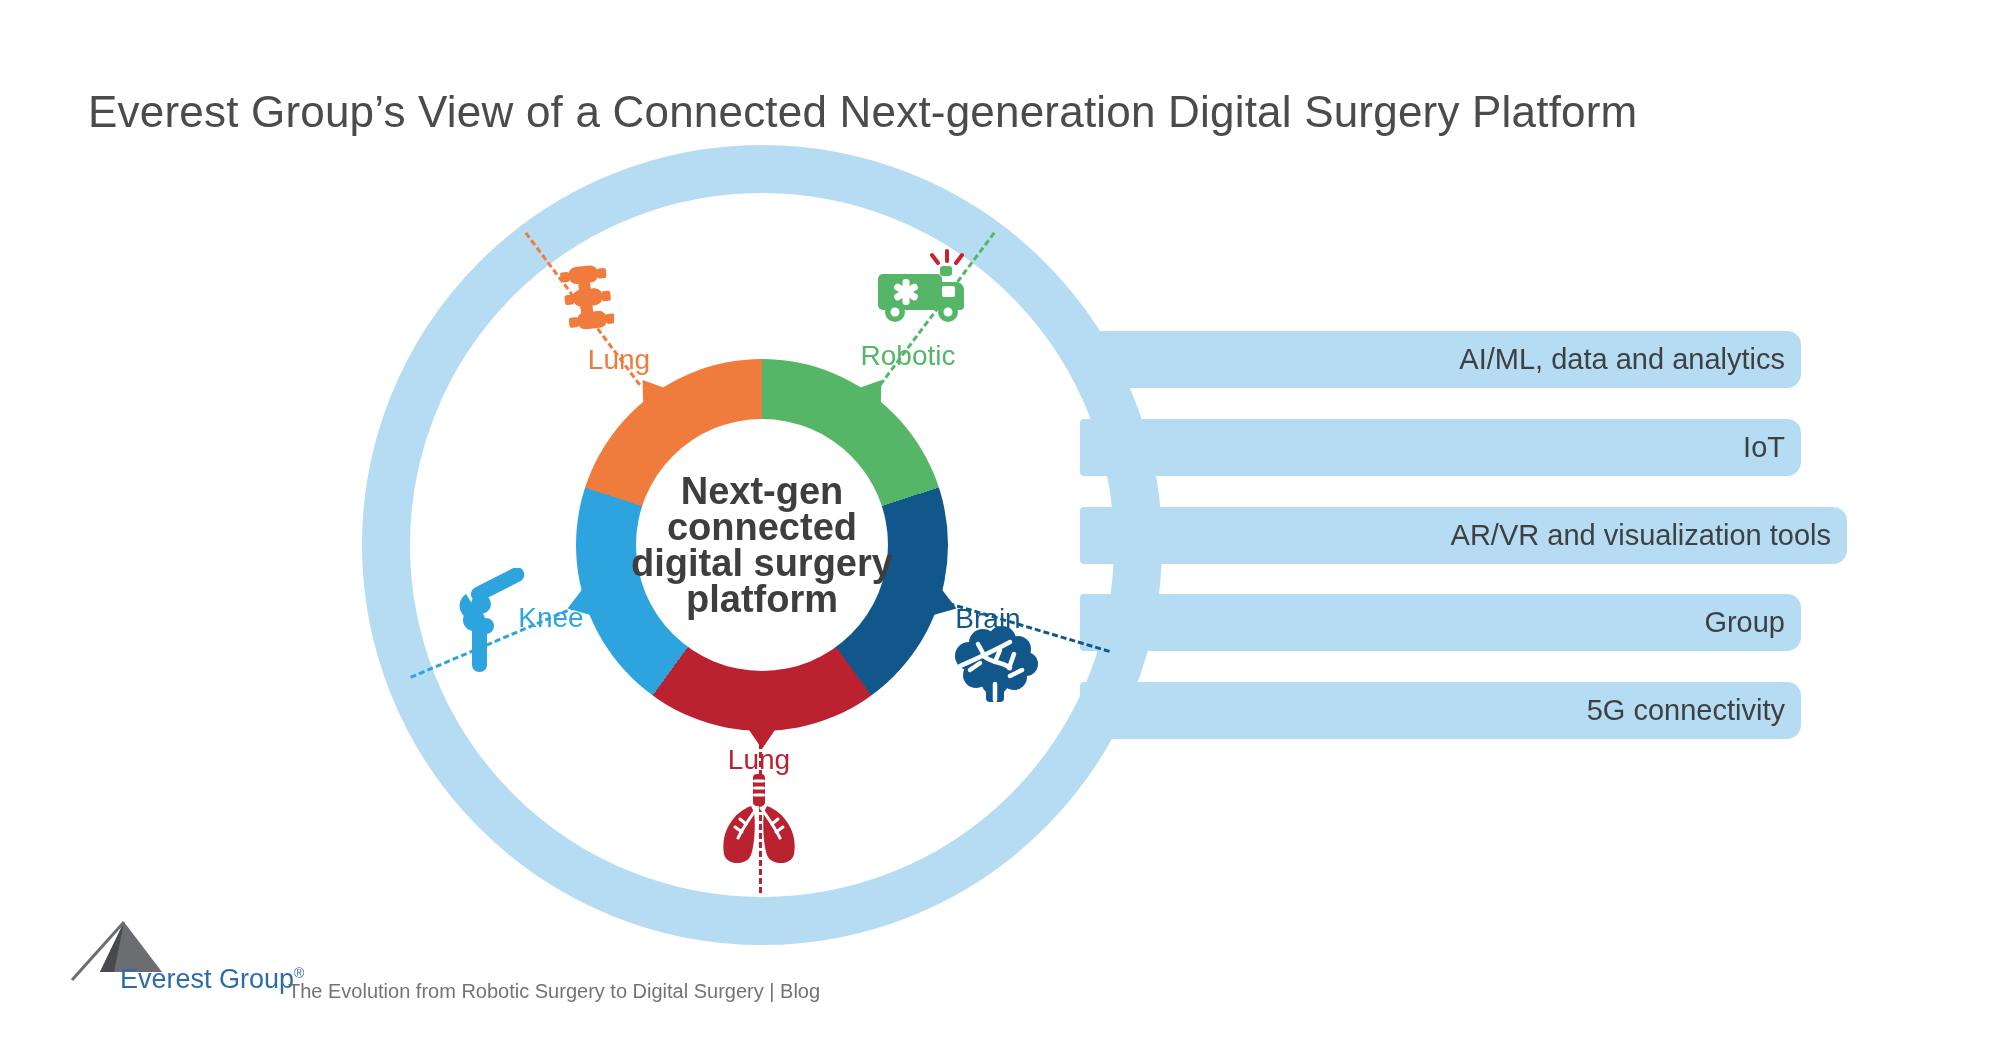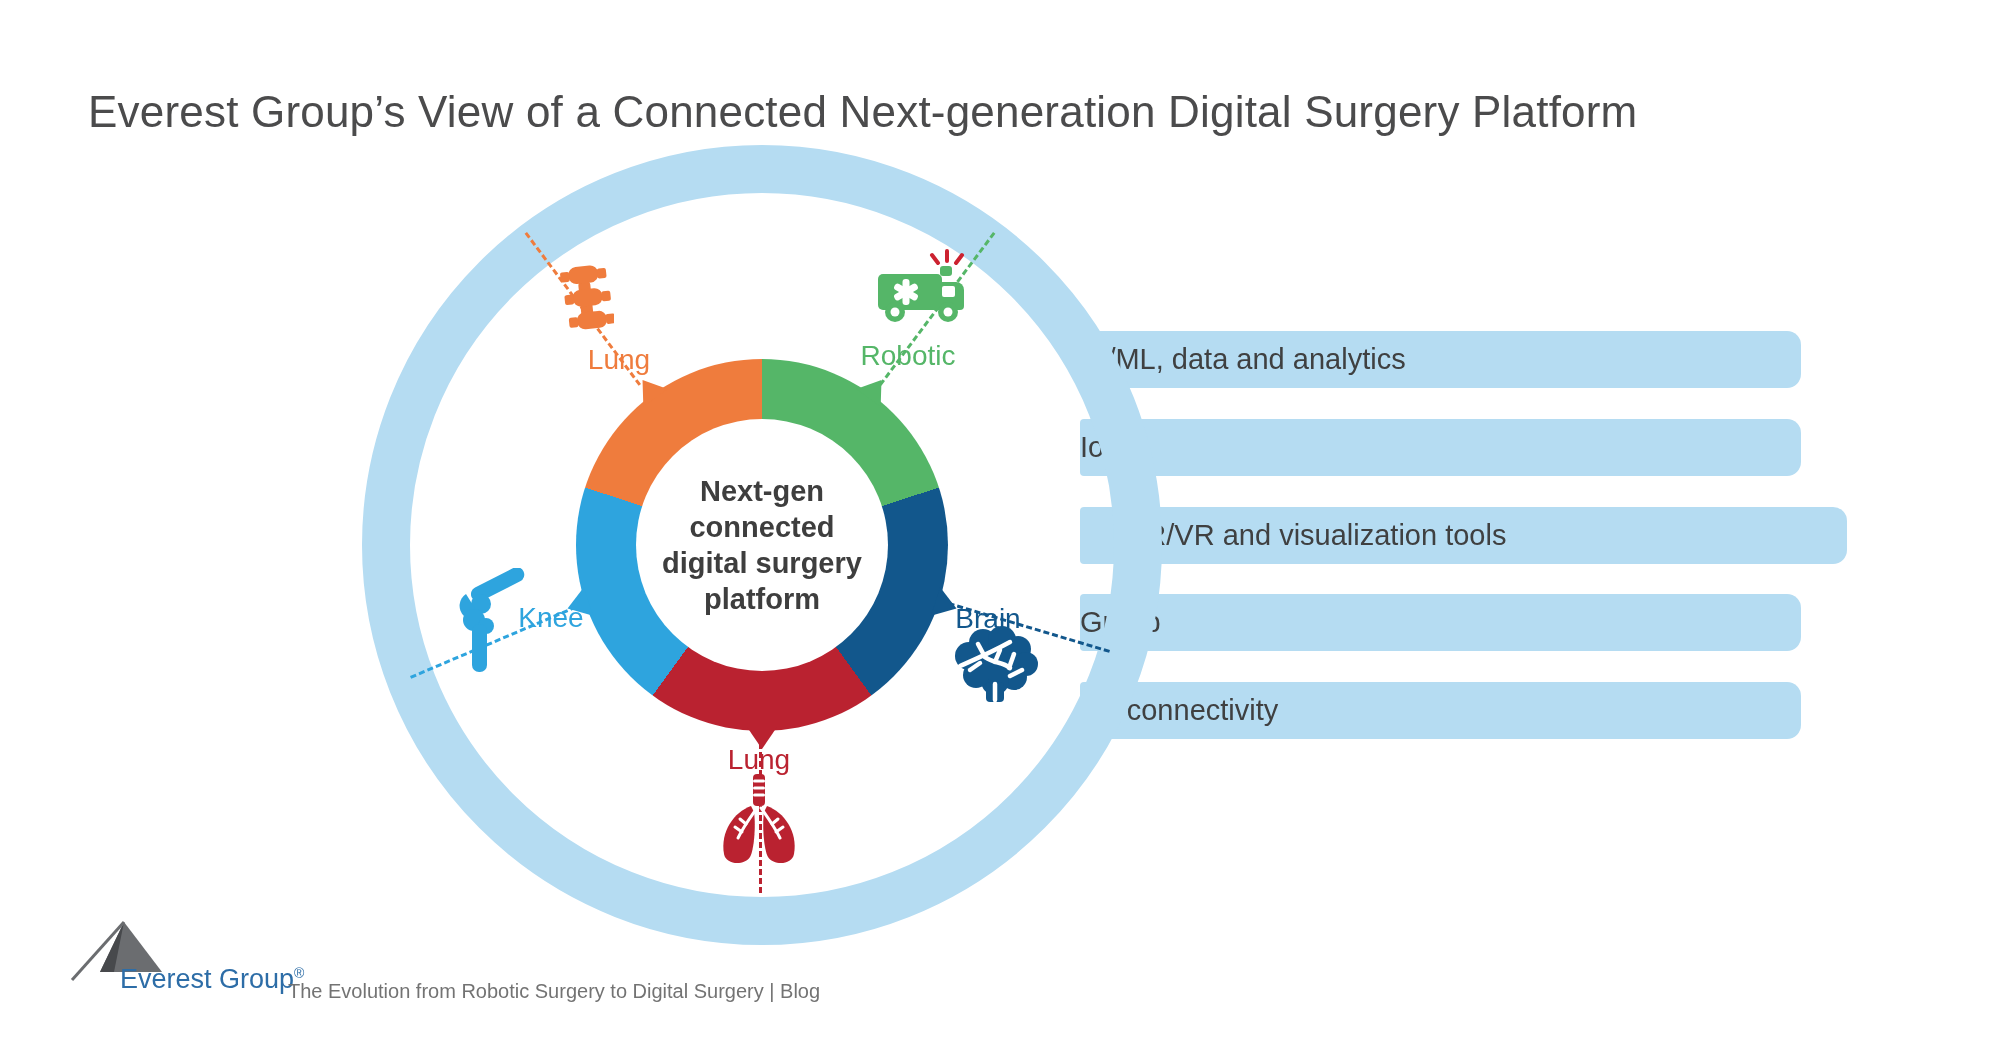--- a/index.html
+++ b/index.html
@@ -6,33 +6,33 @@
   .page{position:relative;width:2000px;height:1025px;background:#fff;overflow:hidden;
         font-family:"Liberation Sans","DejaVu Sans",sans-serif;}
   .title{position:absolute;left:88px;top:88px;font-size:44px;line-height:1.1;
          color:#4b4b4c;letter-spacing:0.2px;white-space:nowrap;}
   
   .big-ring{position:absolute;left:362px;top:145px;width:800px;height:800px;
             box-sizing:border-box;border:48px solid var(--pale);border-radius:50%;z-index:1;}
   
   .bar{position:absolute;left:1080px;width:721px;height:57px;background:var(--pale);
        border-radius:4px 14px 14px 4px;z-index:1;}
-  .bar span{display:block;height:57px;line-height:57px;padding-right:16px;
+  .bar span{display:block;height:57px;line-height:57px;text-align:right;padding-right:16px;
             font-size:29px;color:var(--bartext);}
   .bar:nth-of-type(1){top:331px;} .bar:nth-of-type(2){top:419px;}
   .bar:nth-of-type(3){top:507px;padding-left:46px;} .bar:nth-of-type(4){top:594px;}
   .bar:nth-of-type(5){top:682px;}
   
   .donut{position:absolute;left:576px;top:359px;width:372px;height:372px;border-radius:50%;
          background:var(--donut-grad);z-index:2;}
   .donut-hole{position:absolute;left:60px;top:60px;width:252px;height:252px;border-radius:50%;
               background:#fff;}
   .center-text{position:absolute;left:576px;top:359px;width:372px;height:372px;z-index:3;
                display:flex;flex-direction:column;align-items:center;justify-content:center;
-               text-align:center;font-size:29px;font-weight:bold;color:#3e3e3e;line-height:36px;}
+               text-align:center;font-size:38px;font-weight:bold;color:#3e3e3e;line-height:36px;}
   
   .notch{position:absolute;width:0;height:0;border-left:15px solid transparent;
          border-right:15px solid transparent;border-bottom:22px solid currentColor;z-index:2;}
   
   .leader{position:absolute;height:0;border-top:3px dashed currentColor;
           transform-origin:0 0;z-index:1;}
   
   .organ-label{position:absolute;transform:translate(-50%,-50%);font-size:28px;z-index:3;
                white-space:nowrap;}
   .lbl-spine{left:619px;top:360px;color:var(--c-spine);}

